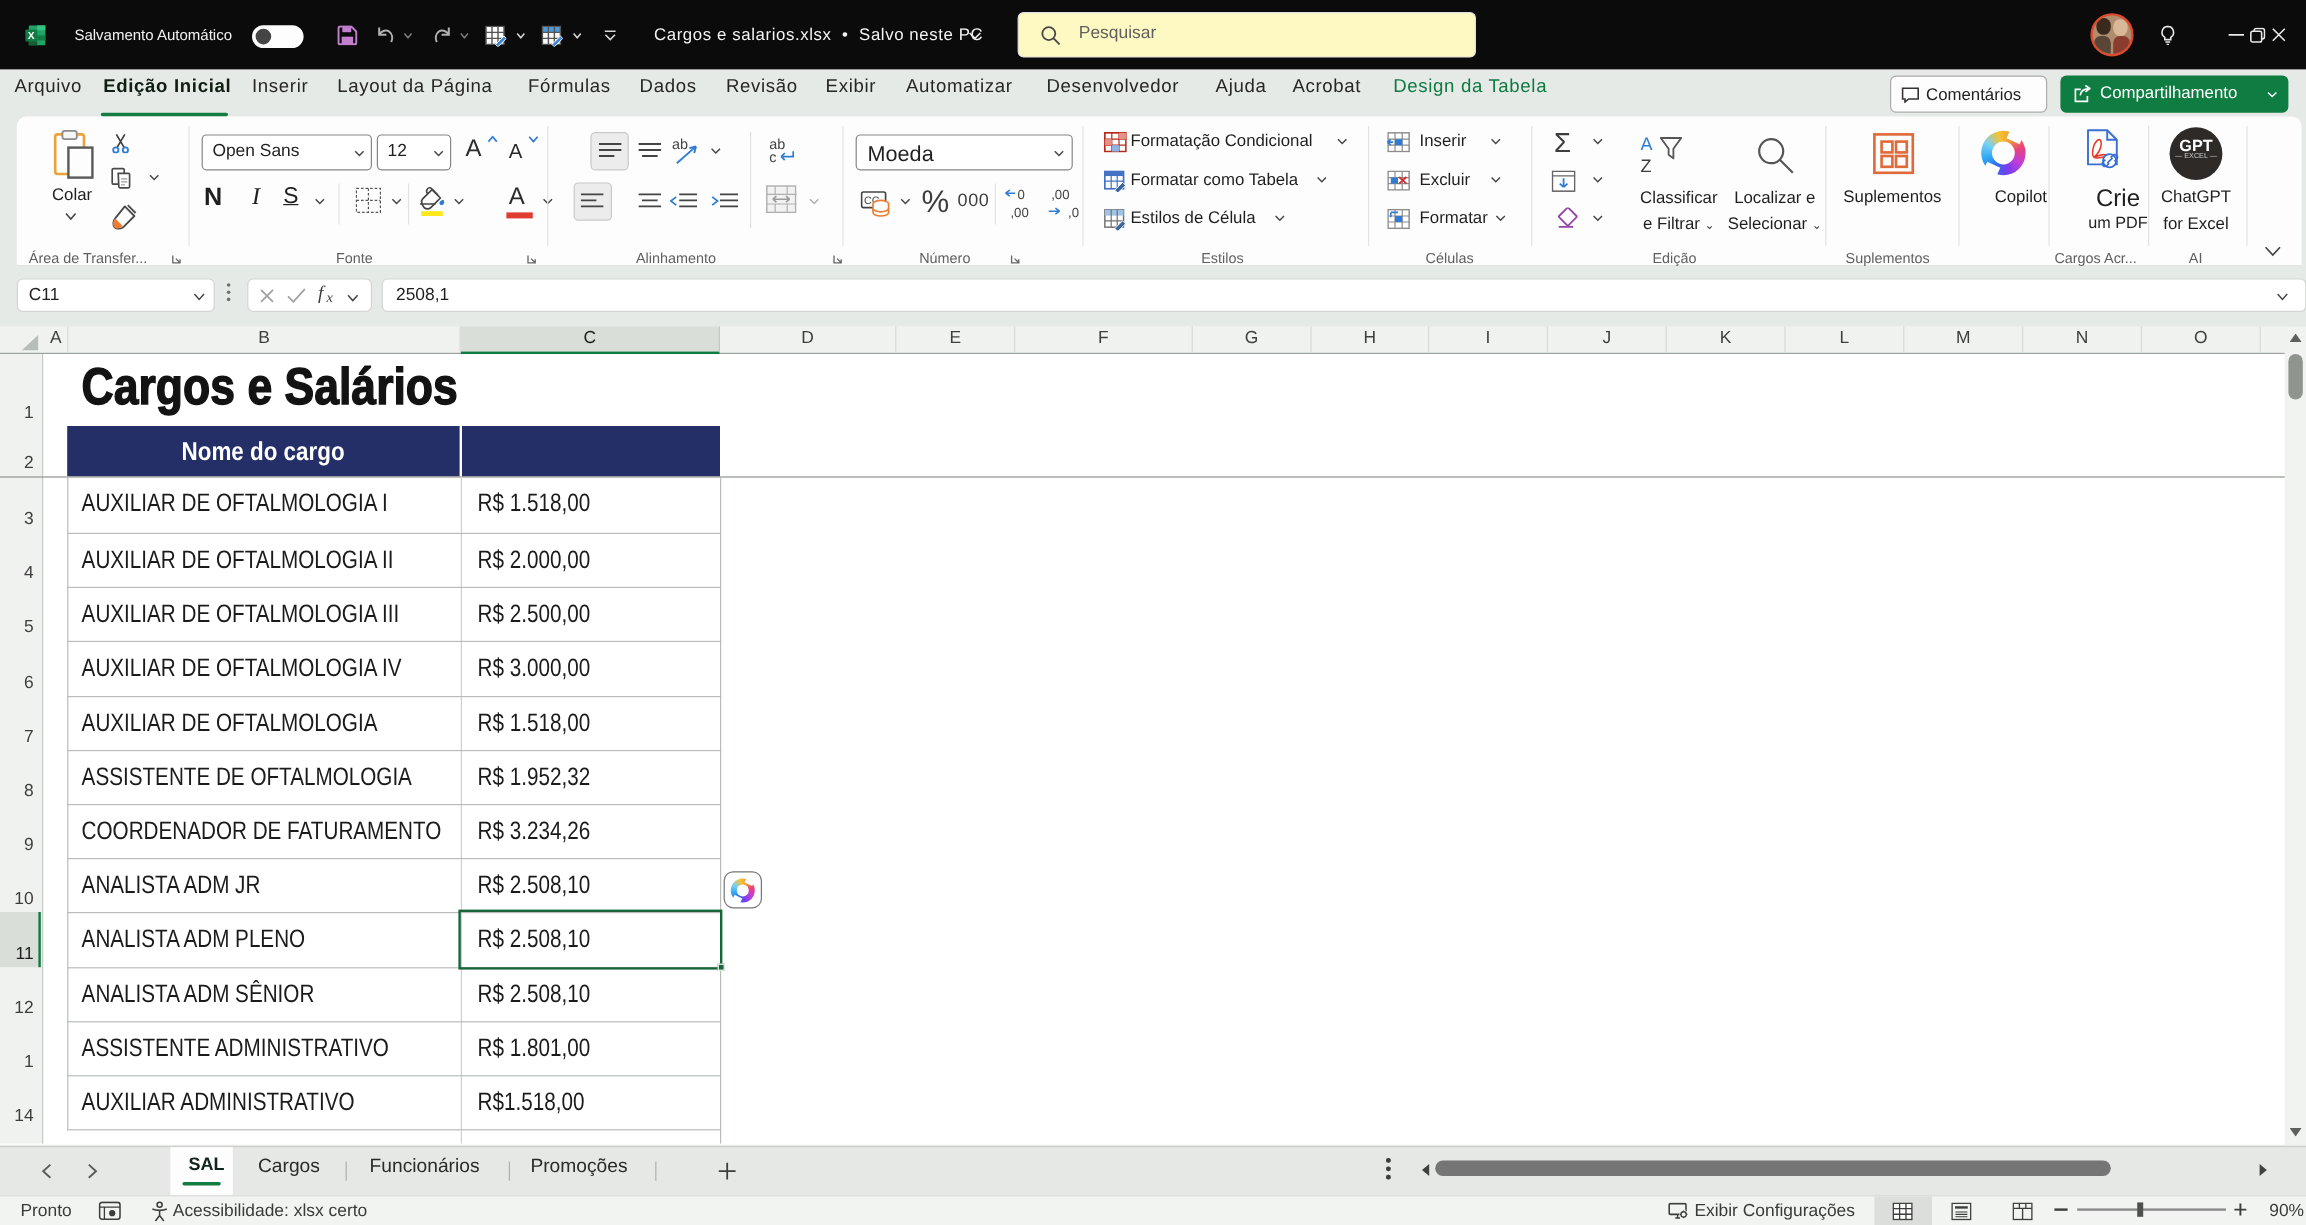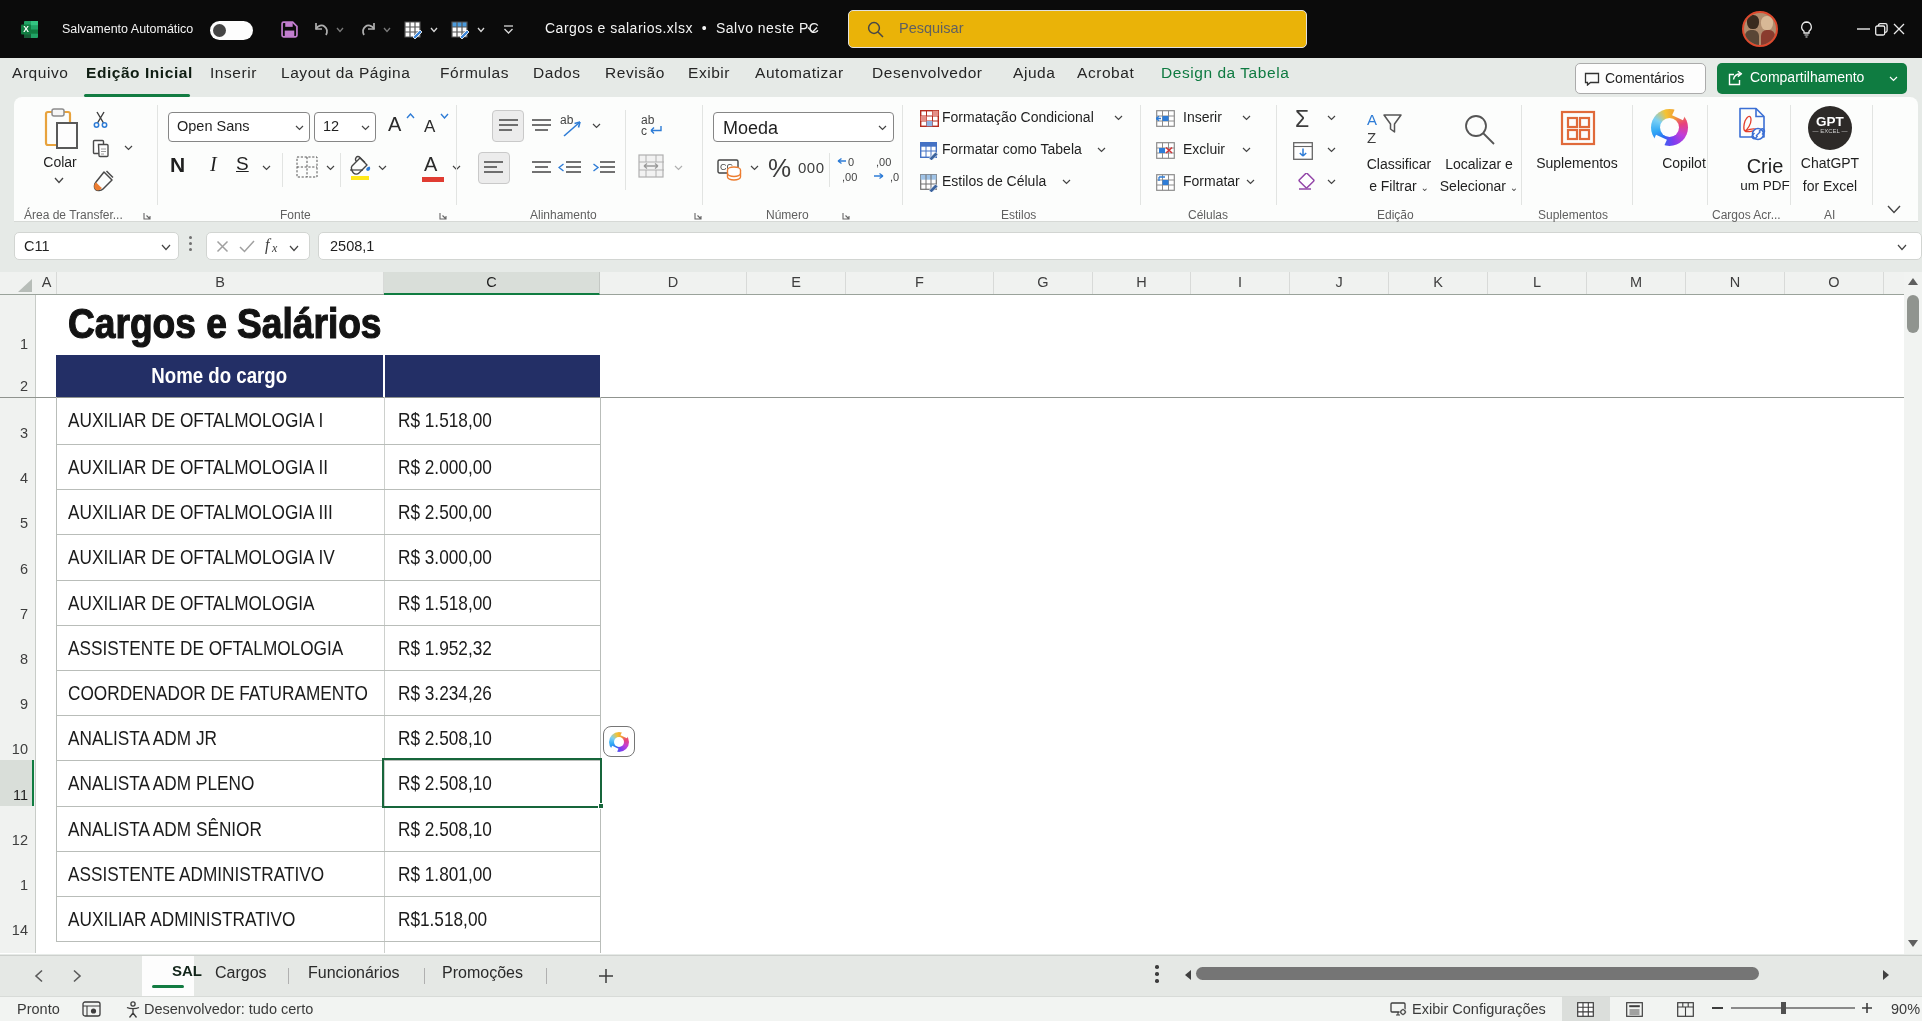--- a/index.html
+++ b/index.html
@@ -87,21 +87,21 @@
 
   <svg class="abs" style="left:503px;top:25px" width="11" height="10" viewBox="0 0 11 10">
     <path d="M1 1 H10" stroke="#d8d8d8" stroke-width="1.3"></path>
     <path d="M1.5 4 L5.5 8 L9.5 4" fill="none" stroke="#d8d8d8" stroke-width="1.3"></path>
   </svg>
   <div class="abs" style="left:545px;top:20px;font-size:14px;letter-spacing:0.5px;color:#f4f4f4">Cargos e salarios.xlsx&nbsp; •&nbsp; Salvo neste PC</div>
   <svg class="abs" style="left:807px;top:26px" width="11" height="8" viewBox="0 0 11 8">
       <path d="M1 1.5 L5.5 6 L10 1.5" fill="none" stroke="#e8e8e8" stroke-width="1.4"></path>
     </svg>
 
-  <div class="abs" style="left:848px;top:10px;width:459px;height:38px;background:#eab308;border-radius:5px;border:1px solid #e0e0e0">
+  <div class="abs" style="left:848px;top:10px;width:382px;height:38px;background:#fef9c3;border-radius:5px;border:1px solid #e0e0e0">
     <svg class="abs" style="left:18px;top:10px" width="17" height="17" viewBox="0 0 17 17">
       <circle cx="7" cy="7" r="5.4" fill="none" stroke="#474747" stroke-width="1.5"></circle>
       <path d="M11 11 L16 16" stroke="#474747" stroke-width="1.5"></path>
     </svg>
     <div class="abs" style="left:50px;top:9px;font-size:14.5px;color:#606060">Pesquisar</div>
   </div>
 
   <div class="abs" style="left:1742px;top:11px;width:36px;height:36px;border-radius:50%;background:#b08c6e;border:2px solid #de4a2e;overflow:hidden">
     <div class="abs" style="left:3px;top:2px;width:12px;height:14px;background:#3a2a1e;border-radius:45%"></div>
     <div class="abs" style="left:17px;top:3px;width:12px;height:14px;background:#d8b896;border-radius:45%"></div>
@@ -650,21 +650,21 @@
     </svg>
 </div>
 <div id="tabsbar" class="abs">
   <svg class="abs" style="left:34px;top:13px" width="10" height="14" viewBox="0 0 10 14">
       <path d="M8 1.5 L2 7 L8 12.5" fill="none" stroke="#5a5a5a" stroke-width="1.6"></path>
     </svg>
   <svg class="abs" style="left:72px;top:13px" width="10" height="14" viewBox="0 0 10 14">
       <path d="M2 1.5 L8 7 L2 12.5" fill="none" stroke="#5a5a5a" stroke-width="1.6"></path>
     </svg>
   <div class="abs" style="left:142px;top:0;width:52px;height:40px;background:#fdfdfd"></div>
-  <div class="abs" style="left:142px;top:6px;width:60px;text-align:right;font-size:15px;font-weight:bold;color:#12251a">SAL</div>
+  <div class="abs" style="left:142px;top:6px;width:60px;text-align:center;font-size:15px;font-weight:bold;color:#12251a">SAL</div>
   <div class="abs" style="left:152px;top:29px;width:32px;height:3px;background:#127c42;border-radius:2px"></div>
   <div class="abs" style="left:215px;top:8px;font-size:16px;color:#2a2a2a">Cargos</div>
   <div class="abs" style="left:288px;top:12px;width:1px;height:16px;background:#b0b0b0"></div>
   <div class="abs" style="left:308px;top:8px;font-size:16px;color:#2a2a2a">Funcionários</div>
   <div class="abs" style="left:424px;top:12px;width:1px;height:16px;background:#b0b0b0"></div>
   <div class="abs" style="left:442px;top:8px;font-size:16px;color:#2a2a2a">Promoções</div>
   <div class="abs" style="left:546px;top:12px;width:1px;height:16px;background:#b0b0b0"></div>
   <svg class="abs" style="left:598px;top:12px" width="16" height="16" viewBox="0 0 16 16">
       <path d="M8 1 V15 M1 8 H15" stroke="#3d3d3d" stroke-width="1.5"></path>
     </svg>
@@ -683,21 +683,21 @@
   <div class="abs" style="left:17px;top:4px;font-size:14.5px;color:#3a3a3a">Pronto</div>
   <svg class="abs" style="left:82px;top:4px" width="19" height="16" viewBox="0 0 19 16">
     <rect x="1" y="1" width="17" height="14" rx="2" fill="none" stroke="#3d3d3d" stroke-width="1.3"></rect>
     <path d="M1 5 H18 M5 5 V15" stroke="#3d3d3d" stroke-width="1.1"></path>
     <circle cx="11.5" cy="10" r="2.6" fill="#3d3d3d"></circle>
   </svg>
   <svg class="abs" style="left:124px;top:3px" width="18" height="19" viewBox="0 0 18 19">
     <circle cx="9" cy="4" r="2.1" fill="none" stroke="#3d3d3d" stroke-width="1.3"></circle>
     <path d="M3 7.5 C6 9 12 9 15 7.5 M9 9 V13 M9 13 L5.5 17.5 M9 13 L12.5 17.5" fill="none" stroke="#3d3d3d" stroke-width="1.3"></path>
   </svg>
-  <div class="abs" style="left:144px;top:4px;font-size:14.5px;color:#3a3a3a">Desenvolvedor: tudo certo</div>
+  <div class="abs" style="left:144px;top:4px;font-size:14.5px;color:#3a3a3a">Acessibilidade: xlsx certo</div>
   <svg class="abs" style="left:1390px;top:5px" width="18" height="15" viewBox="0 0 18 15">
     <rect x="1" y="1" width="14" height="9" rx="1" fill="none" stroke="#3d3d3d" stroke-width="1.3"></rect>
     <path d="M6 13 H10 M8 10 V13" stroke="#3d3d3d" stroke-width="1.2"></path>
     <circle cx="13" cy="10" r="3.6" fill="#f2f4f2"></circle>
     <circle cx="13" cy="10" r="2.2" fill="none" stroke="#3d3d3d" stroke-width="1.1"></circle>
     <path d="M13 6.8 V8 M13 12 V13.2 M9.8 10 H11 M15 10 H16.2" stroke="#3d3d3d" stroke-width="1"></path>
   </svg>
   <div class="abs" style="left:1412px;top:4px;font-size:14.5px;color:#3a3a3a">Exibir Configurações</div>
   <div class="abs" style="left:1562px;top:0;width:48px;height:25px;background:#dbdedb"></div>
   <svg class="abs" style="left:1577px;top:5px" width="17" height="15" viewBox="0 0 17 15">

